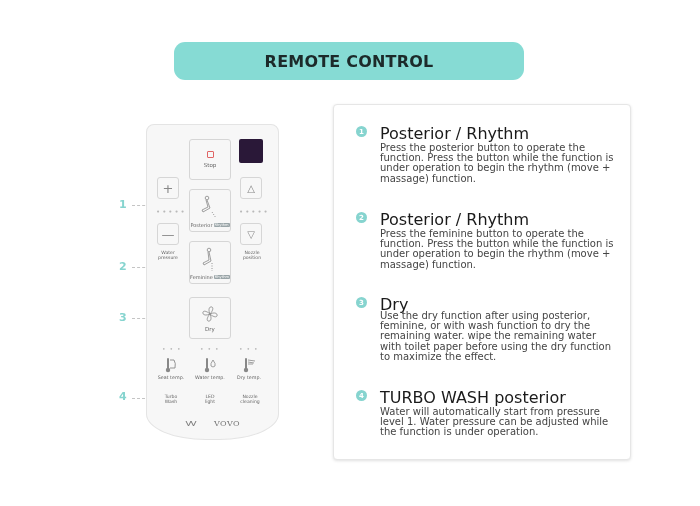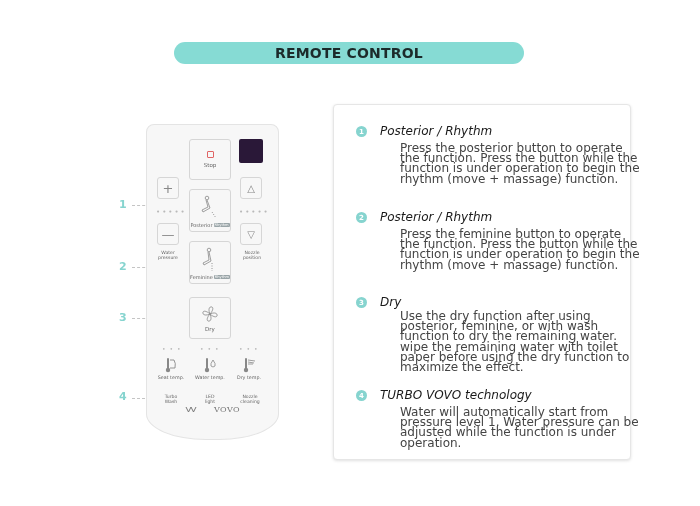--- a/index.html
+++ b/index.html
@@ -2,24 +2,24 @@
 <html><head>
 <meta charset="utf-8">
 <style>
   * { box-sizing: border-box; margin: 0; padding: 0; }
   body {
     width: 700px; height: 506px; background: #ffffff;
     font-family: "DejaVu Sans", "Liberation Sans", sans-serif;
     position: relative; overflow: hidden; color: #222;
   }
   .title-pill {
-    position: absolute; left: 174px; top: 42px; width: 350px; height: 22px;
+    position: absolute; left: 174px; top: 42px; width: 350px; height: 38px;
     background: #86dbd4; border-radius: 11px;
     display: flex; align-items: center; justify-content: center;
-    font-size: 14px; font-weight: bold; color: #1c2a2a; letter-spacing: 0.2px;
+    font-size: 16px; font-weight: bold; color: #1c2a2a; letter-spacing: 0.2px;
   }
   
   .remote {
     position: absolute; left: 146px; top: 124px; width: 133px; height: 316px;
     background: #f7f7f7; border: 1px solid #e4e4e4;
     border-radius: 8px 8px 60px 60px / 8px 8px 26px 26px;
   }
   .rbtn {
     position: absolute; background: #f7f7f7; border: 1px solid #d6d6d6; border-radius: 3px;
     display: flex; flex-direction: column; align-items: center; justify-content: center;
@@ -44,25 +44,25 @@
     background: #fff; border: 1px solid #e6e6e6; border-radius: 4px;
     box-shadow: 0 1px 3px rgba(0,0,0,0.12);
   }
   .sec { position: absolute; left: 0; width: 100%; }
   .sec-num {
     position: absolute; left: 22px; top: 2px; width: 11px; height: 11px;
     border-radius: 50%; background: #86d4cf; color: #fff; font-size: 7px;
     display: flex; align-items: center; justify-content: center; font-weight: bold;
   }
   .sec-title {
-    position: absolute; left: 46px; top: 0; font-size: 12px; color: #1a1a1a; white-space: nowrap; font-style: italic;
+    position: absolute; left: 46px; top: 0; font-size: 16px; color: #1a1a1a; white-space: nowrap;
   }
   .sec-body {
     position: absolute; left: 46px; top: 19px; width: 240px;
-    font-size: 12px; color: #444; line-height: 10.2px; margin-left: 20px;
+    font-size: 10px; color: #444; line-height: 10.2px;
   }
 </style>
 </head>
 <body>
 
 <div class="title-pill">REMOTE CONTROL</div>
 
 <div class="callout-num" style="left:119px;top:198px;">1</div>
 <div class="callout-line" style="left:132px;top:205px;width:64px;"></div>
 <div class="callout-num" style="left:119px;top:260px;">2</div>
@@ -174,21 +174,21 @@
   </div>
   <div class="tiny" style="left:49px;top:269px;width:28px;">
     <div>LED</div>
     <div>light</div>
   </div>
   <div class="tiny" style="left:88px;top:269px;width:30px;">
     <div>Nozzle</div>
     <div>cleaning</div>
   </div>
 
-  <div style="position:absolute;left:0;top:280px;width:100%;display:flex;justify-content:center;align-items:center;gap:17px;">
+  <div style="position:absolute;left:0;top:294px;width:100%;display:flex;justify-content:center;align-items:center;gap:17px;">
     <svg width="12" height="7" viewBox="0 0 12 7">
       <path d="M1 1 L3.5 6 L6 1 M6 1 L8.5 6 L11 1" fill="none" stroke="#777" stroke-width="1"></path>
     </svg>
     <span style="font-family:'DejaVu Serif',serif;font-size:8px;color:#777;letter-spacing:0.5px;">VOVO</span>
   </div>
 </div>
 
 <div class="card">
   <div class="sec" style="top:19px;">
     <div class="sec-num">1</div>
@@ -200,16 +200,16 @@
     <div class="sec-title">Posterior / Rhythm</div>
     <div class="sec-body">Press the feminine button to operate the function. Press the button while the function is under operation to begin the rhythm (move + massage) function.</div>
   </div>
   <div class="sec" style="top:190px;">
     <div class="sec-num">3</div>
     <div class="sec-title">Dry</div>
     <div class="sec-body" style="top:16px;width:236px;">Use the dry function after using posterior, feminine, or with wash function to dry the remaining water. wipe the remaining water with toilet paper before using the dry function to  maximize the effect.</div>
   </div>
   <div class="sec" style="top:283px;">
     <div class="sec-num">4</div>
-    <div class="sec-title">TURBO VOVO technology</div>
+    <div class="sec-title">TURBO WASH posterior</div>
     <div class="sec-body">Water will automatically start from pressure level 1. Water pressure can be adjusted while the function is under operation.</div>
   </div>
 </div>
 
 </body></html>

